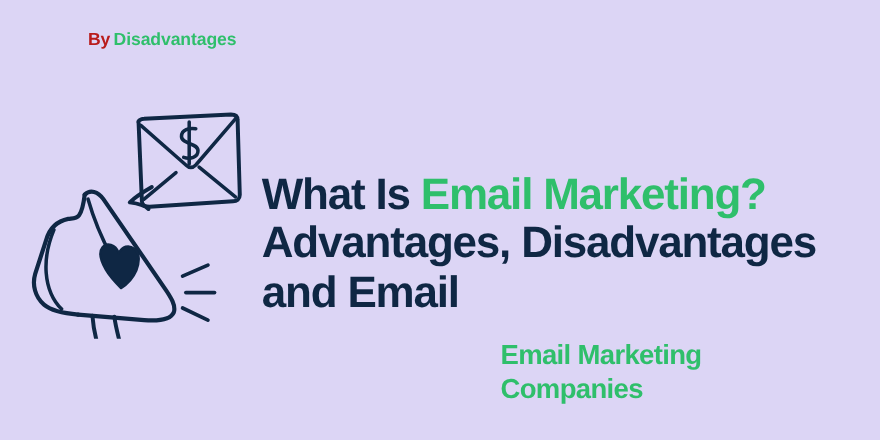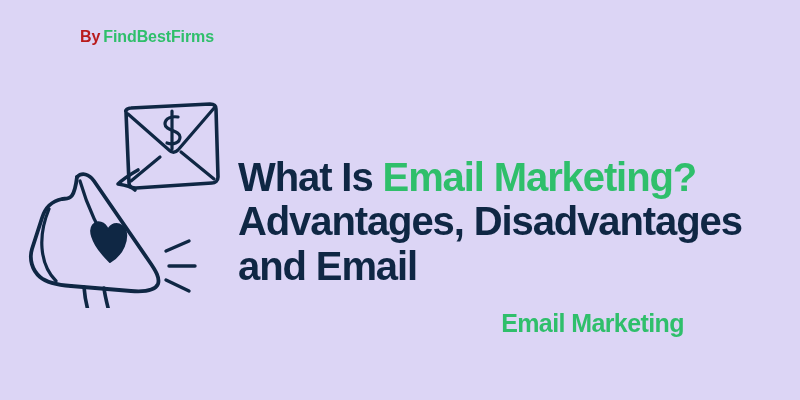--- a/index.html
+++ b/index.html
@@ -73,38 +73,37 @@
     display: block;
     white-space: nowrap;
   }
 
   
   #footer-tag {
     position: absolute;
     left: 455px;
     top: 308px;
     width: 275px;
-    text-align: center;
     color: #2FBF6B;
     font-size: 25px;
     font-weight: bold;
     line-height: 1.22;
     letter-spacing: -0.6px;
   }
   #footer-tag span {
     display: block;
   }
 </style>
 </head>
 <body>
 
 <div id="banner">
 
   <div id="byline">
-    <span class="by">By</span><span class="brand">FindBestFirms</span>
+    <span class="by">By</span><span class="brand">Disadvantages</span>
   </div>
 
   <div id="illustration">
     <svg viewBox="0 0 230 230" xmlns="http://www.w3.org/2000/svg" fill="none" stroke="#0F2744" stroke-width="3.4" stroke-linecap="round" stroke-linejoin="round">
 
       <g>
         <path d="M112 34 C111 32 114 30 117 30 L196 26 C200 26 202 28 202 31
                  L204 99 C204 103 201 105 198 105 L122 110
                  C117 110 115 108 115 105 L112 34 Z" stroke-width="3.6"></path>
 
@@ -151,15 +150,16 @@
   </div>
 
   <h1 id="headline">
     <span class="hl-line"><span>What Is </span><span class="hl-accent">Email Marketing?</span></span>
     <span class="hl-line">Advantages, Disadvantages</span>
     <span class="hl-line">and Email</span>
   </h1>
 
   <div id="footer-tag">
     <span>Email Marketing</span>
+    <span>Companies</span>
   </div>
 
 </div>
 
 </body></html>

